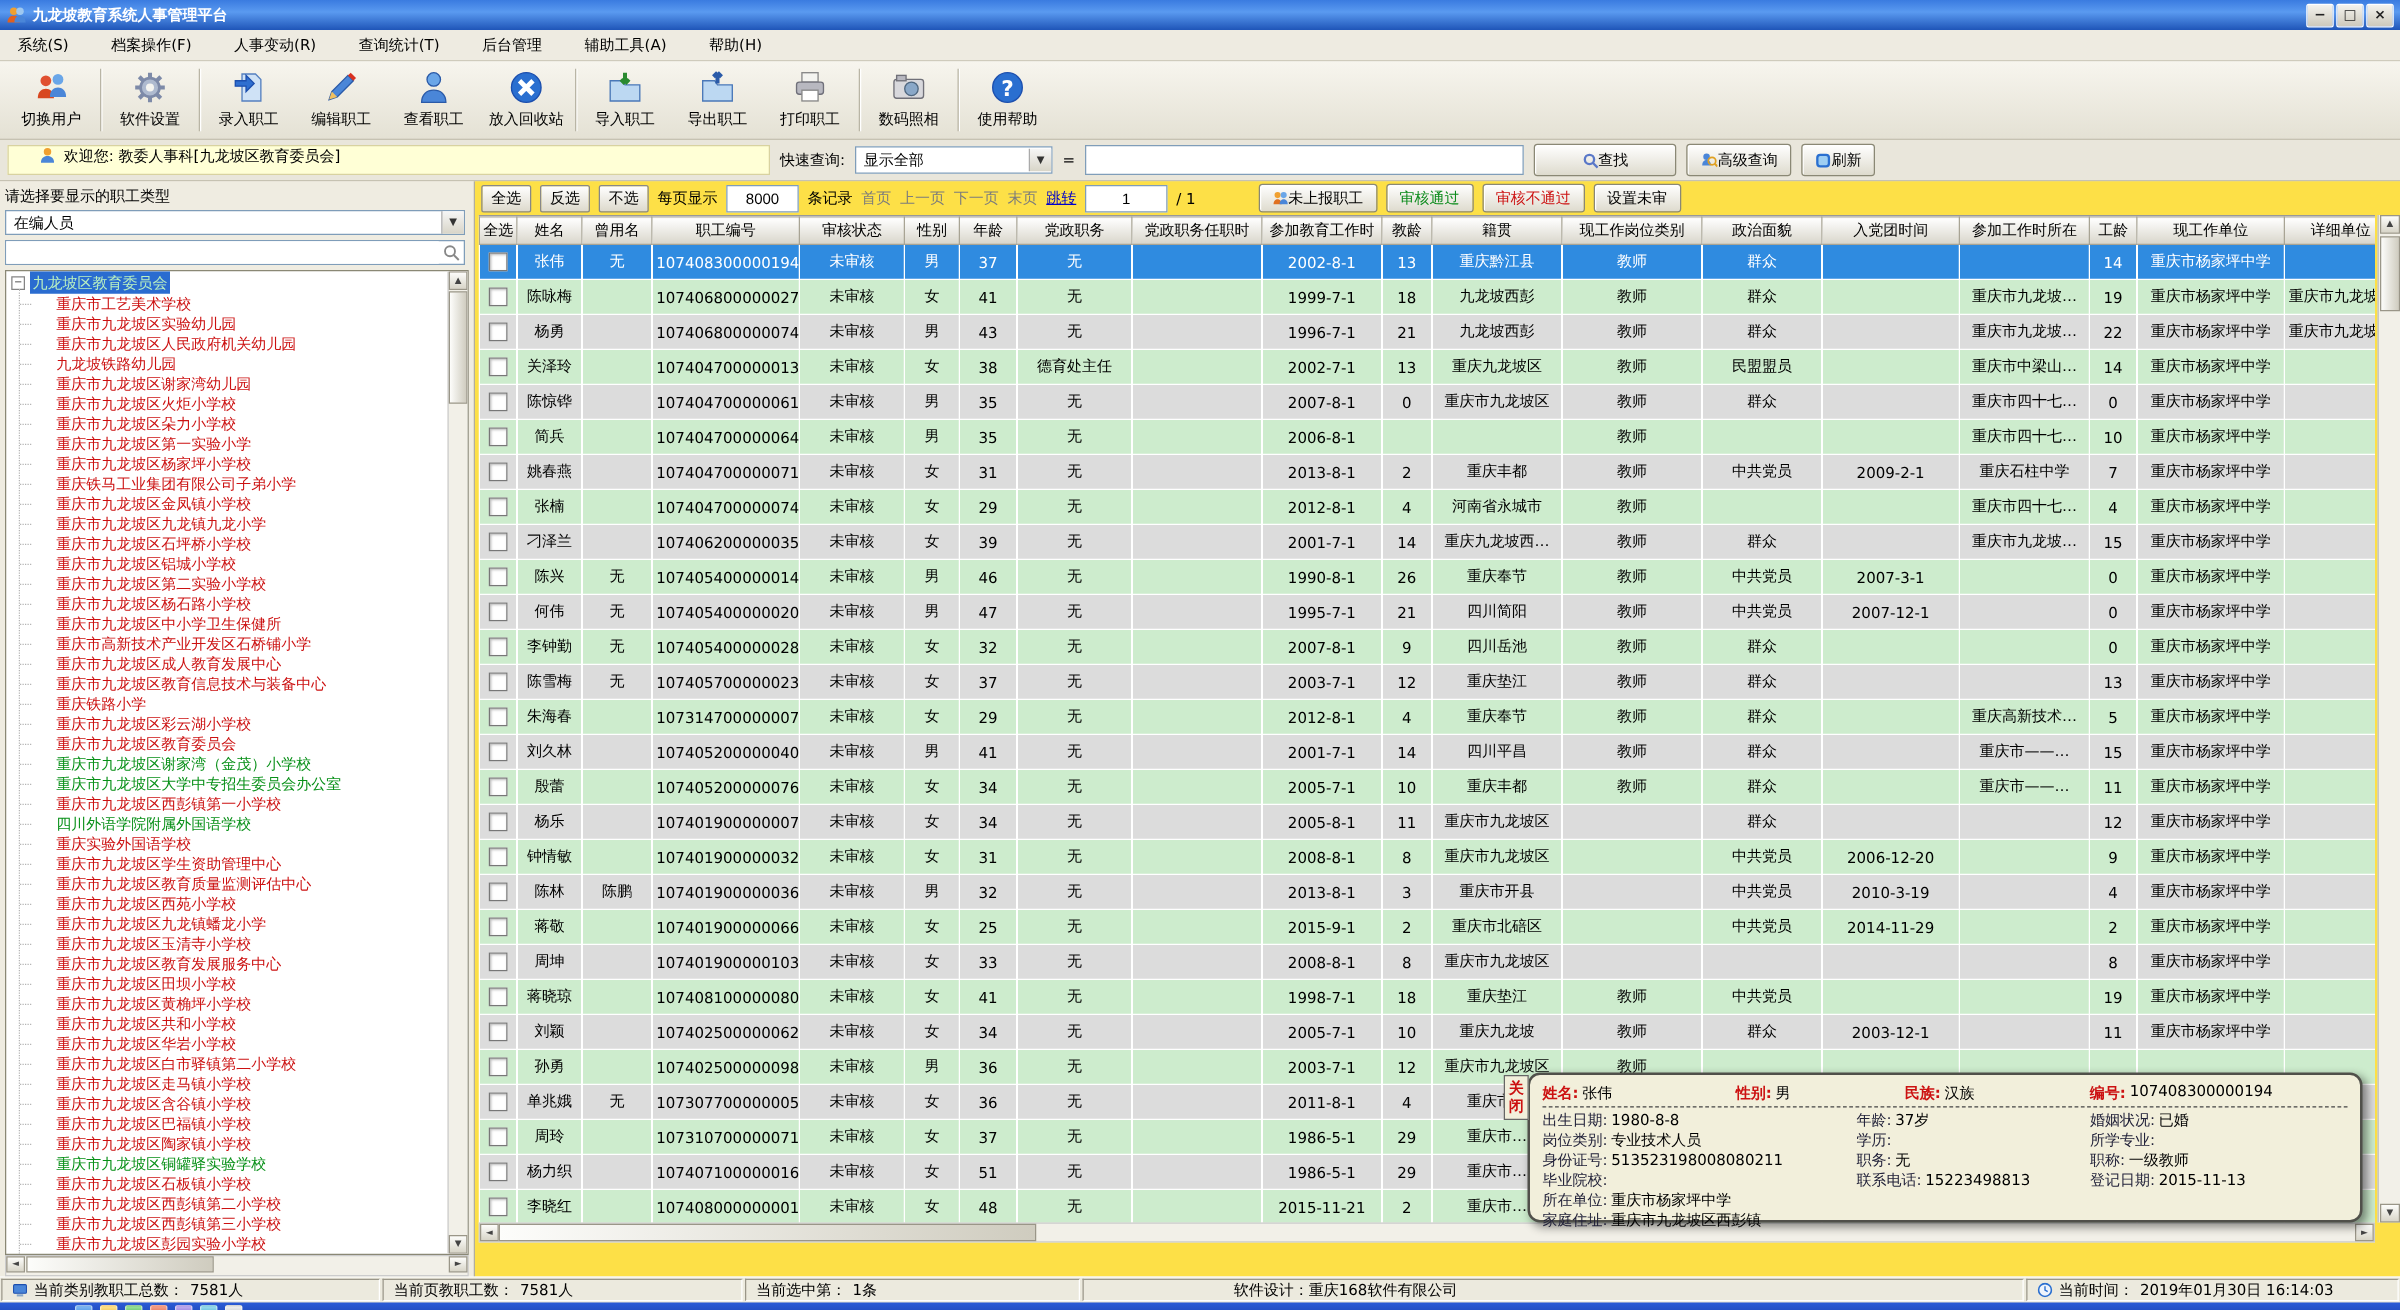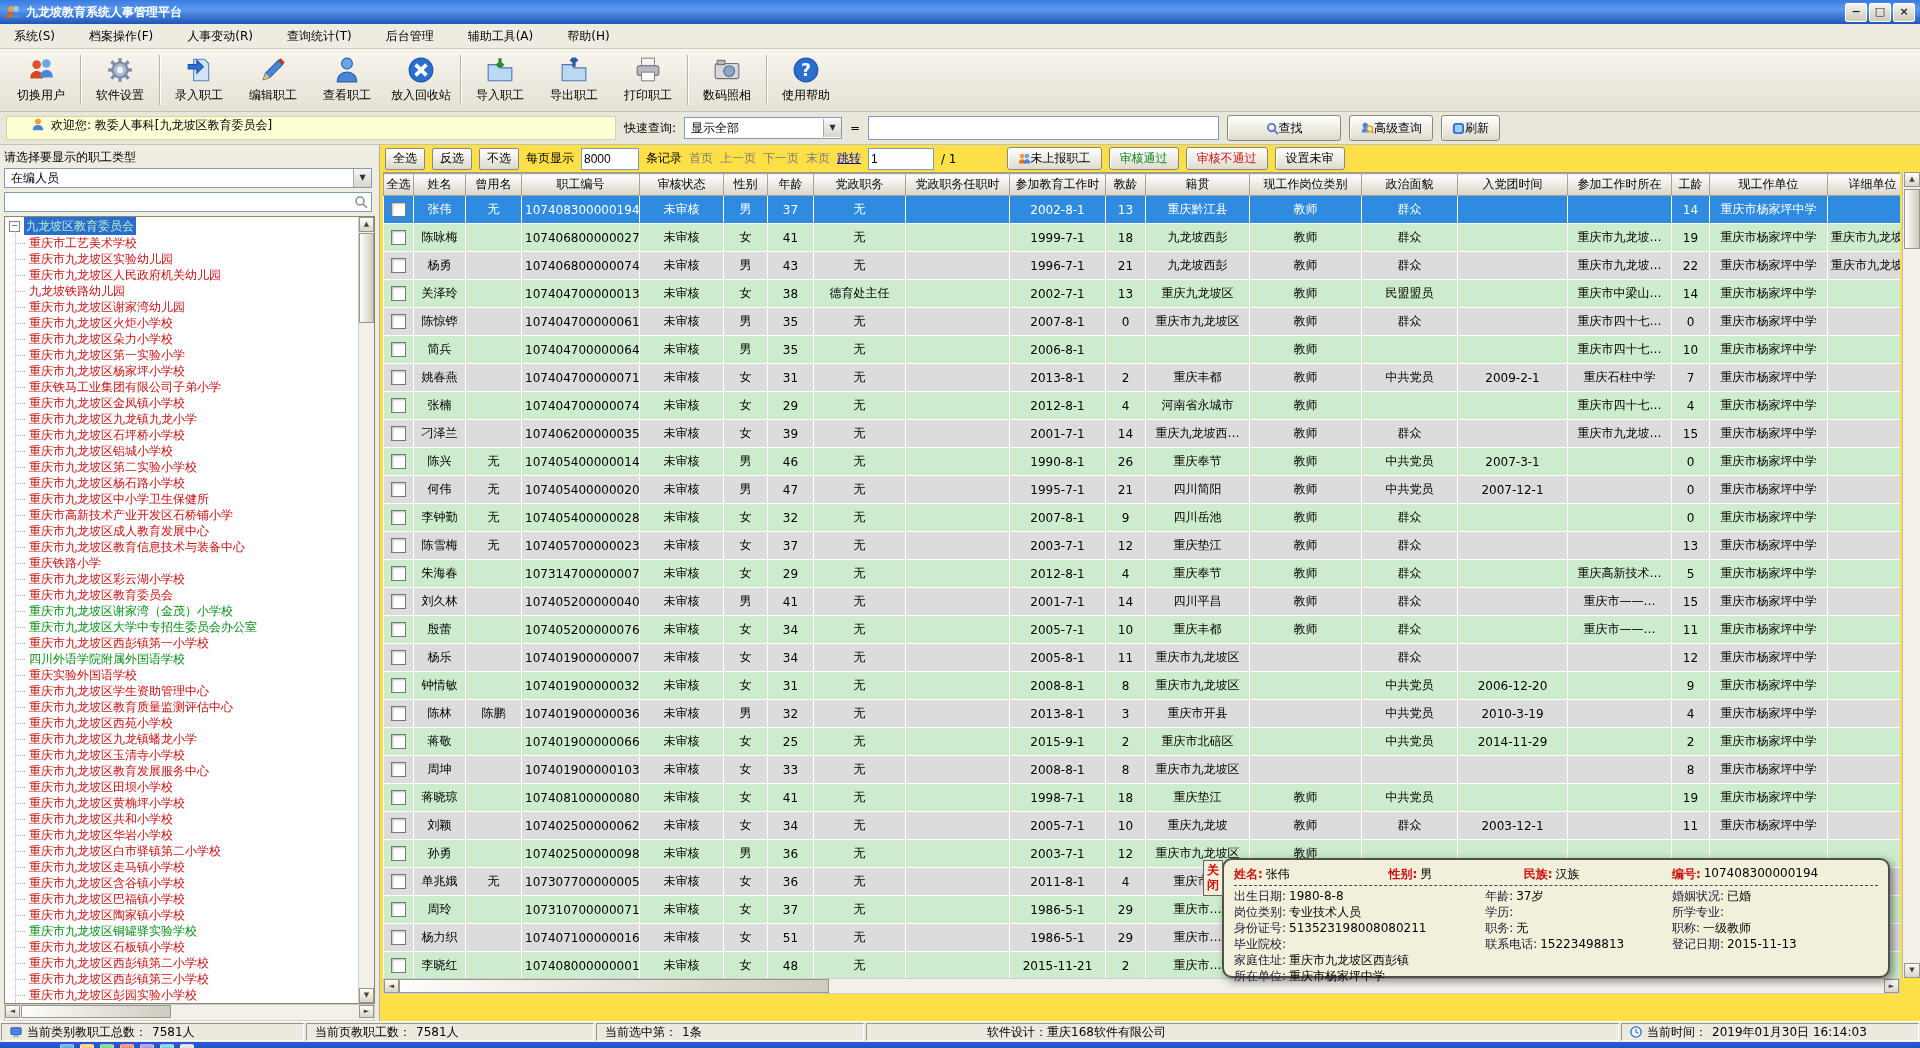--- a/index.html
+++ b/index.html
@@ -41,34 +41,34 @@
   .left .sfield{margin-top:4px;width:368px;height:20px;box-sizing:border-box;display:flex;align-items:center;
         border:1px solid #7f9db9;background:#fff}
   .left .sfield input{flex:1;border:none;outline:none;height:16px;font-size:12px}
   .tree{margin-top:4px;background:#fff;border:1px solid #8a8875;height:786px;overflow:hidden;position:relative}
   .tree-inner{position:absolute;left:0;top:0;right:15px;bottom:0;overflow:hidden}
   .tree-guide{position:absolute;left:10px;top:14px;bottom:0;border-left:1px dotted #b5b5b5}
   .tree-root{height:18px;line-height:18px;white-space:nowrap;padding-left:4px;display:flex;align-items:center;gap:4px}
   .expander{width:9px;height:9px;border:1px solid #848484;background:#fff;font-size:8px;line-height:7px;
             text-align:center;color:#333;flex:0 0 auto}
   .tree-root .rootlabel{background:#2a6cd0;color:#baf0c0;padding:0 2px}
-  .tree-item{height:16px;line-height:16px;white-space:nowrap;overflow:hidden;color:#cc1111;padding-left:24px;position:relative}
+  .tree-item{height:16px;line-height:16px;white-space:nowrap;overflow:hidden;color:#cc1111;padding-left:40px;position:relative}
   .tree-item::before{content:"";position:absolute;left:11px;top:8px;width:9px;border-top:1px dotted #b5b5b5}
   .tree-item.green{color:#089018}
   .tree-vscroll{position:absolute;right:0;top:0;bottom:0;width:15px;background:#f2f0e8;border-left:1px solid #ccc}
   .tree-hscroll{height:15px;margin-top:0;background:#f2f0e8;border:1px solid #ccc;position:relative}
   .scroll-arrow{position:absolute;width:15px;height:15px;background:linear-gradient(#fdfdfb,#d8d5c8);
           border:1px solid #9a9688;box-sizing:border-box;font-size:7px;text-align:center;line-height:13px;color:#444}
   .thumb{position:absolute;background:linear-gradient(90deg,#fdfdfb,#cfccbf);border:1px solid #9a9688;box-sizing:border-box}
   
   .right{flex:1;position:relative;background:#fde047}
   .pagerow{height:27px;display:flex;align-items:center;gap:7px;padding:0 5px}
   .link{color:#0000cc;text-decoration:underline}
   .dimlink{color:#7c7c7c}
-  .pageinput{width:52px;height:18px;border:1px solid #7f9db9;background:#fff;text-align:left;font-size:12px}
+  .pageinput{width:52px;height:18px;border:1px solid #7f9db9;background:#fff;text-align:center;font-size:12px}
   .grid{position:absolute;top:27px;left:3px;width:1517px;height:806px;overflow:hidden;background:#fff;border-top:1px solid #999}
   table{table-layout:fixed;border-collapse:collapse;width:1534px}
   th{height:21px;background:linear-gradient(#ffffff,#d8d5ca);border:1px solid #a8a494;font-weight:normal;
      font-size:12px;padding:0 1px;overflow:hidden;white-space:nowrap}
   td{height:28px;font-size:12px;text-align:center;padding:0 3px;overflow:hidden;white-space:nowrap;
      border-right:1px solid #fff;border-bottom:1px solid #fff;box-sizing:border-box}
   tr.g-green td{background:#cdeccd}
   tr.g-gray td{background:#dcdcdc}
   tr.sel td{background:#2f8be0;color:#fff}
   .cb{display:inline-block;width:13px;height:13px;background:#fff;border:1px solid #777;
@@ -1113,28 +1113,28 @@
                 <span class="flabel">联系电话:</span>
                 <span>15223498813</span>
               </span>
               <span class="pair">
                 <span class="flabel">登记日期:</span>
                 <span>2015-11-13</span>
               </span>
             </div>
             <div class="p-row single">
               <span class="pair">
+                <span class="flabel">所在单位:</span>
+                <span>重庆市杨家坪中学</span>
+              </span>
+            </div>
+            <div class="p-row single">
+              <span class="pair">
                 <span class="flabel">家庭住址:</span>
                 <span>重庆市九龙坡区西彭镇</span>
-              </span>
-            </div>
-            <div class="p-row single">
-              <span class="pair">
-                <span class="flabel">所在单位:</span>
-                <span>重庆市杨家坪中学</span>
               </span>
             </div>
           </div>
       </div>
     </div>
   </div>
 </div>
 
 <div class="statusbar">
   <div class="ssec" style="width:285px">

